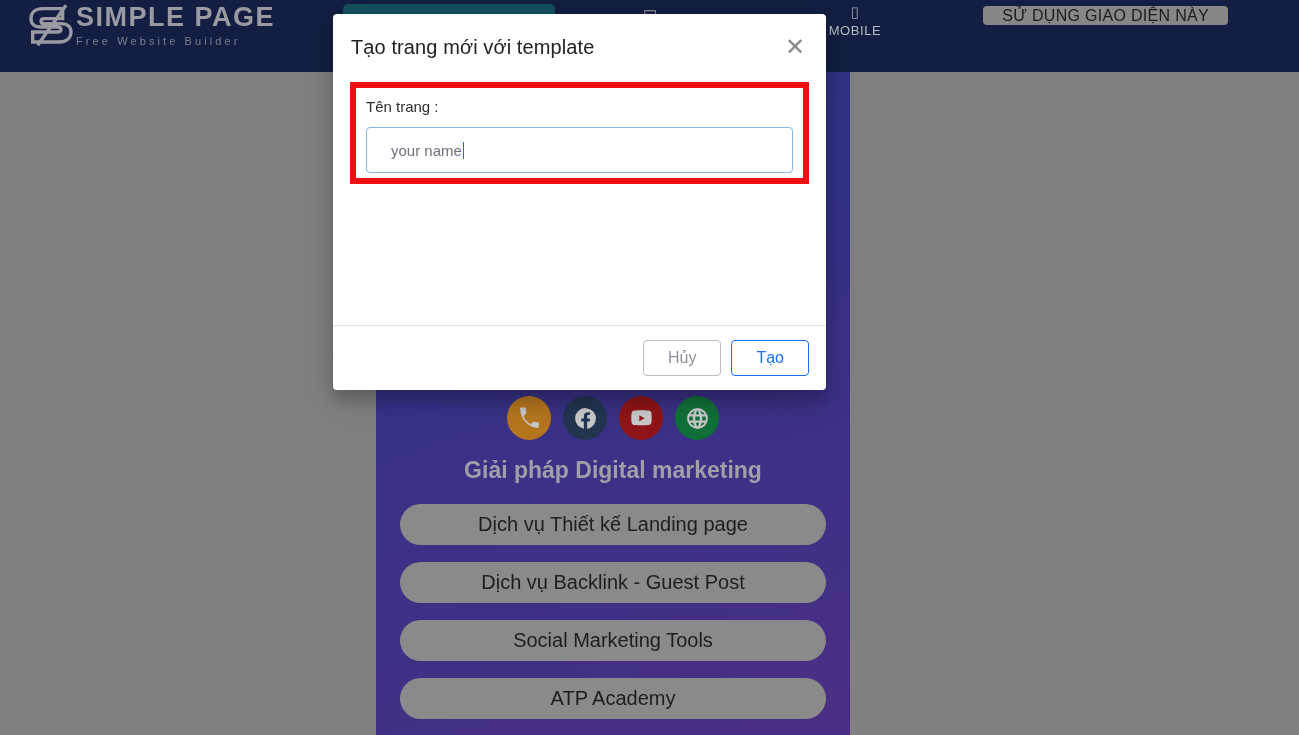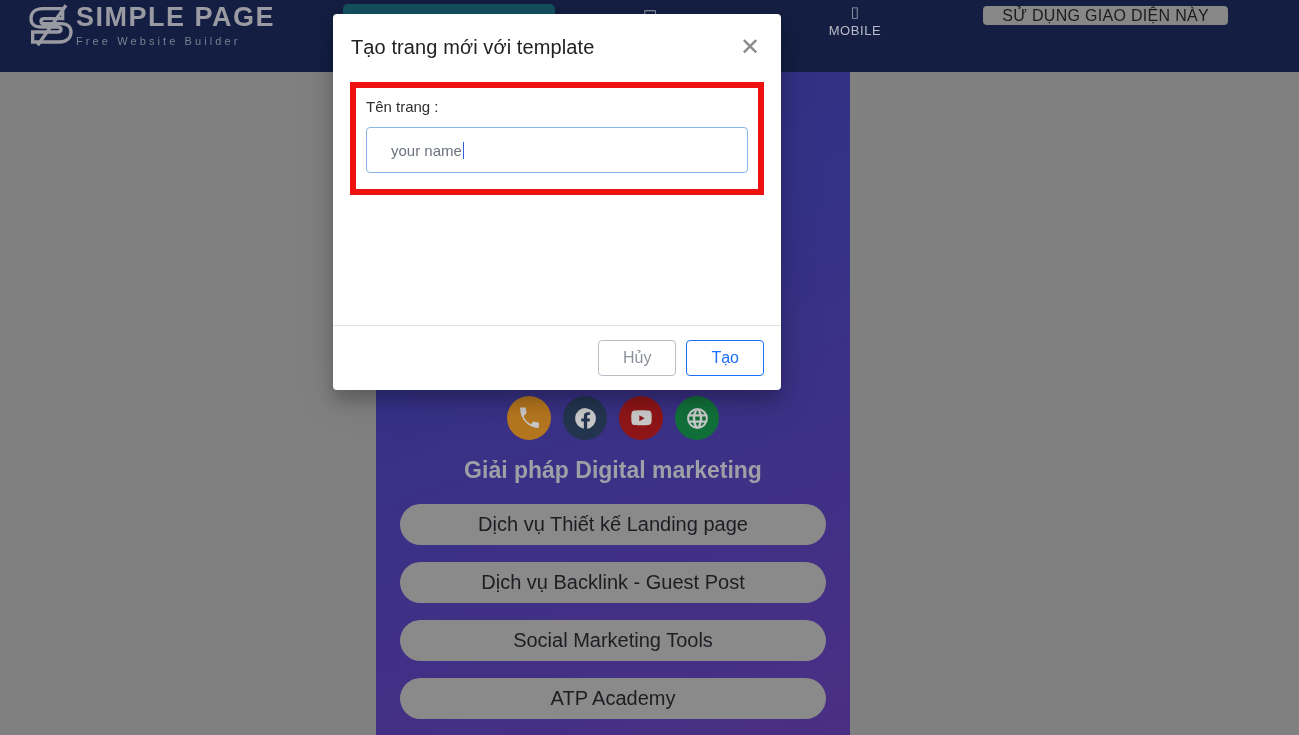--- a/index.html
+++ b/index.html
@@ -86,21 +86,21 @@
   .pbtn {
     height: 41px; border-radius: 22px;
     background: #8a8a8a; color: #1d1d22;
     display: flex; align-items: center; justify-content: center;
     font-size: 20px;
   }
 
   
   .modal {
     position: absolute; left: 333px; top: 14px;
-    width: 448px; height: 376px;
+    width: 493px; height: 376px;
     background: #ffffff;
     border-radius: 4px;
     box-shadow: 0 11px 15px rgba(0,0,0,.2), 0 9px 46px rgba(0,0,0,.12);
     z-index: 20;
     display: flex; flex-direction: column;
   }
   .modal-header {
     position: relative; height: 68px;
     padding: 22px 24px 0 18px;
   }
@@ -111,21 +111,21 @@
     position: absolute; right: 16px; top: 18px;
     width: 30px; height: 30px;
     border: none; background: transparent;
     color: #8b8b8b; font-size: 24px; line-height: 26px;
     cursor: pointer; font-family: "Liberation Sans", sans-serif;
   }
   .modal-body { flex: 1; padding: 0 17px; position: relative; }
 
   .red-box {
     border: 6px solid #ee1111;
-    padding: 10px 10px 16px 10px;
+    padding: 10px 10px 5px 10px;
     margin-bottom: 14px;
   }
   .field-label {
     font-size: 15px; color: #2f2f2f; margin-bottom: 12px;
   }
   .text-input {
     width: 100%; height: 46px;
     border: 1px solid #88b6e8; border-radius: 4px;
     padding: 0 24px;
     font-family: "Liberation Sans", sans-serif;

